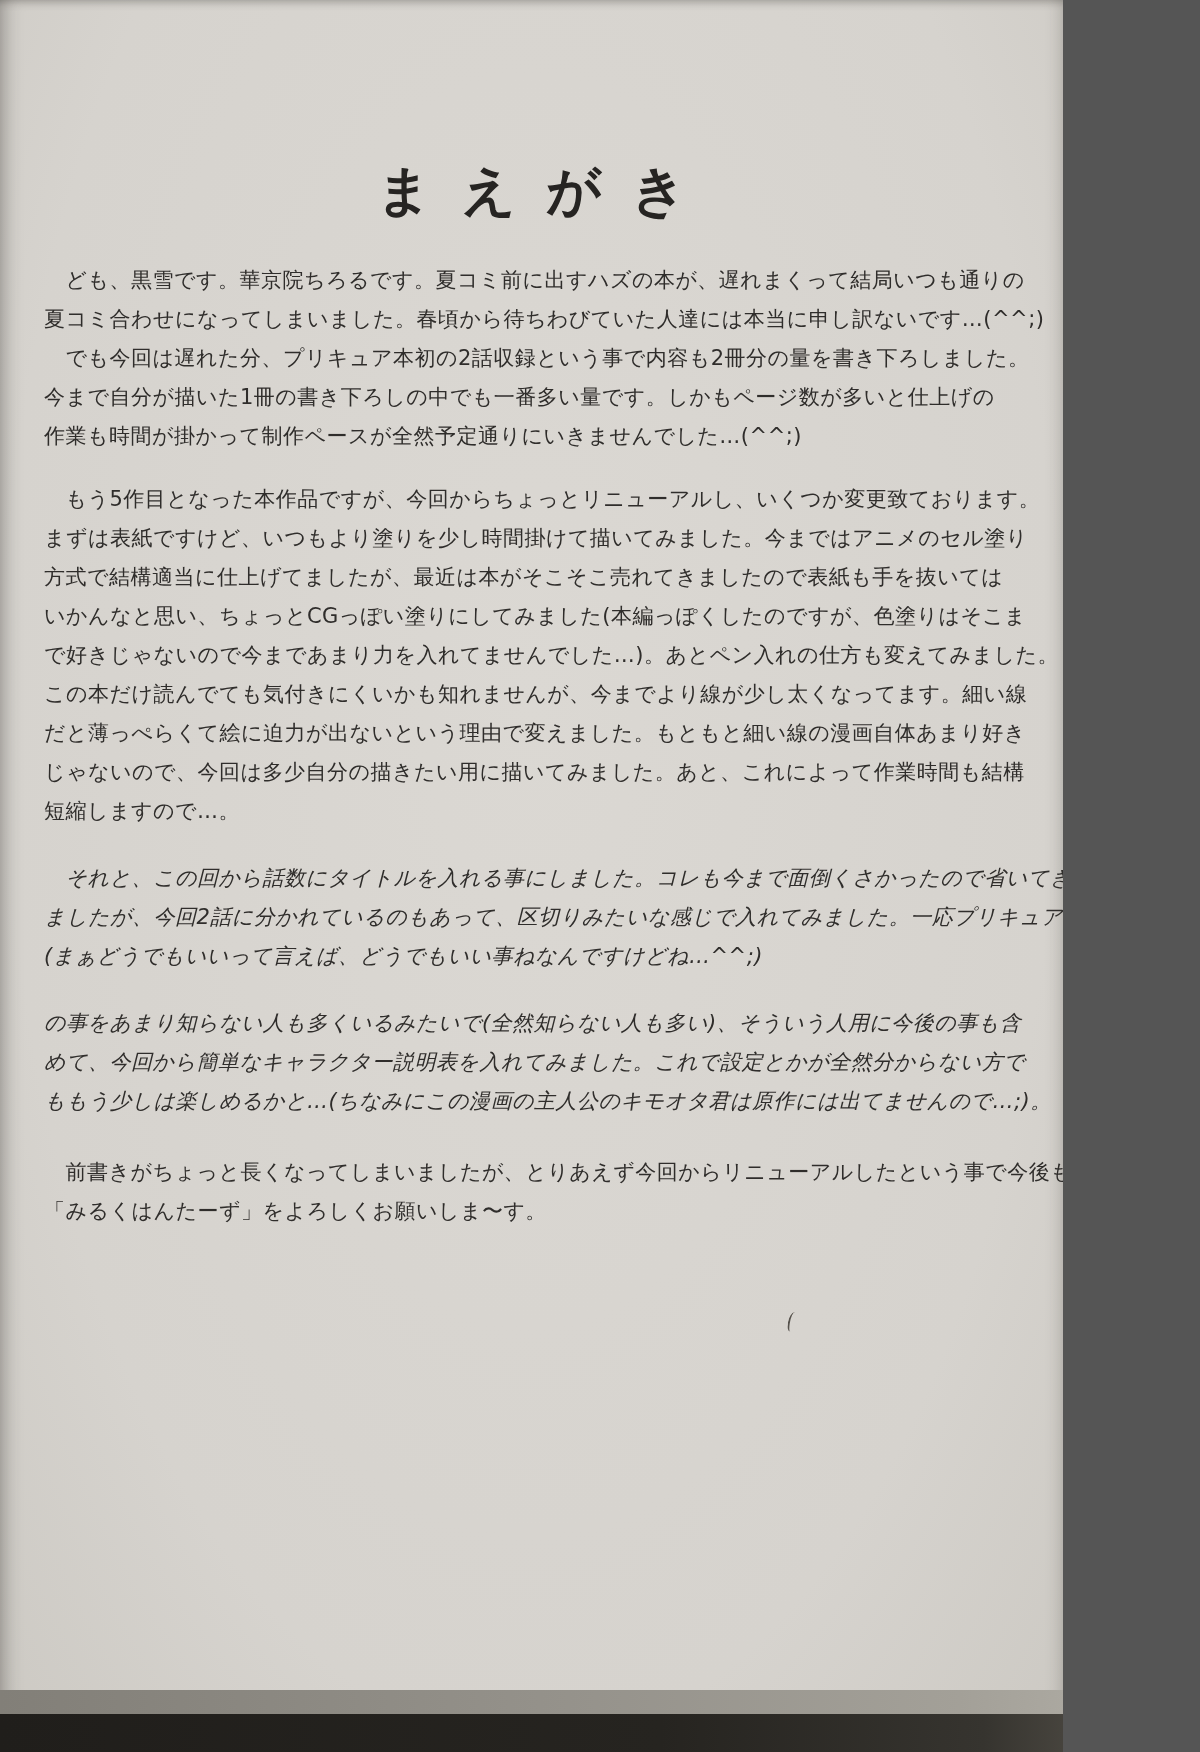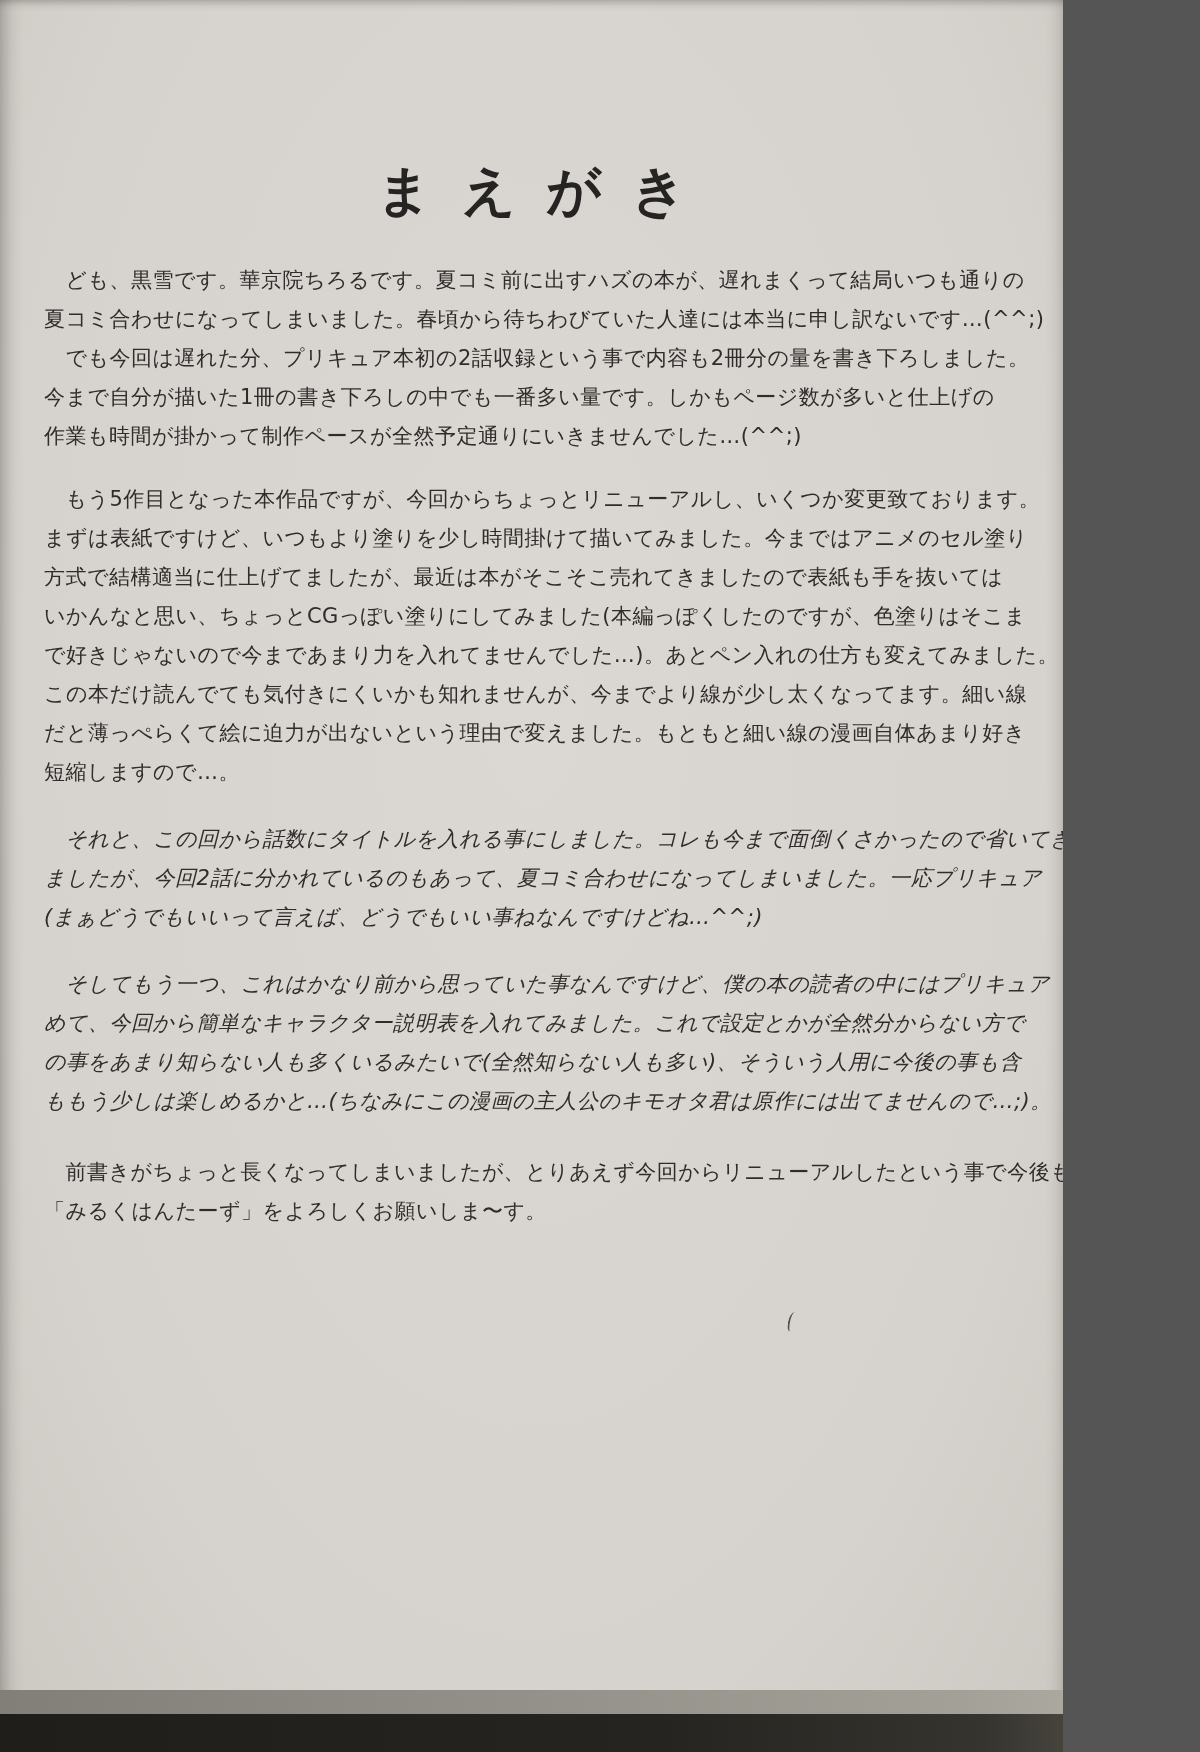--- a/index.html
+++ b/index.html
@@ -96,33 +96,33 @@
     </p>
 
     <p class="para gap-s">
       <span class="line">　もう5作目となった本作品ですが、今回からちょっとリニューアルし、いくつか変更致ております。</span>
       <span class="line">まずは表紙ですけど、いつもより塗りを少し時間掛けて描いてみました。今まではアニメのセル塗り</span>
       <span class="line">方式で結構適当に仕上げてましたが、最近は本がそこそこ売れてきましたので表紙も手を抜いては</span>
       <span class="line">いかんなと思い、ちょっとCGっぽい塗りにしてみました(本編っぽくしたのですが、色塗りはそこま</span>
       <span class="line">で好きじゃないので今まであまり力を入れてませんでした…)。あとペン入れの仕方も変えてみました。</span>
       <span class="line">この本だけ読んでても気付きにくいかも知れませんが、今までより線が少し太くなってます。細い線</span>
       <span class="line">だと薄っぺらくて絵に迫力が出ないという理由で変えました。もともと細い線の漫画自体あまり好き</span>
+      <span class="line">じゃないので、今回は多少自分の描きたい用に描いてみました。あと、これによって作業時間も結構</span>
       <span class="line">短縮しますので…。</span>
     </p>
 
     <p class="para gap-m">
       <span class="line">　それと、この回から話数にタイトルを入れる事にしました。コレも今まで面倒くさかったので省いてき</span>
-      <span class="line">ましたが、今回2話に分かれているのもあって、夏コミ合わせになってしまいました。一応プリキュア</span>
+      <span class="line">ましたが、今回2話に分かれているのもあって、区切りみたいな感じで入れてみました。一応プリキュア</span>
       <span class="line">(まぁどうでもいいって言えば、どうでもいい事ねなんですけどね…^^;)</span>
     </p>
 
     <p class="para gap-m">
-      <span class="line">　そしてもう一つ、これはかなり前から思っていた事なんですけど、僕の本の読者の中にはプリキュア</span>
+      <span class="line">の事をあまり知らない人も多くいるみたいで(全然知らない人も多い)、そういう人用に今後の事も含</span>
       <span class="line">めて、今回から簡単なキャラクター説明表を入れてみました。これで設定とかが全然分からない方で</span>
-      <span class="line">の事をあまり知らない人も多くいるみたいで(全然知らない人も多い)、そういう人用に今後の事も含</span>
       <span class="line">ももう少しは楽しめるかと…(ちなみにこの漫画の主人公のキモオタ君は原作には出てませんので…;)。</span>
     </p>
 
     <p class="para gap-l">
       <span class="line">　前書きがちょっと長くなってしまいましたが、とりあえず今回からリニューアルしたという事で今後も</span>
       <span class="line">「みるくはんたーず」をよろしくお願いしま〜す。</span>
     </p>
 
   </div>
 

